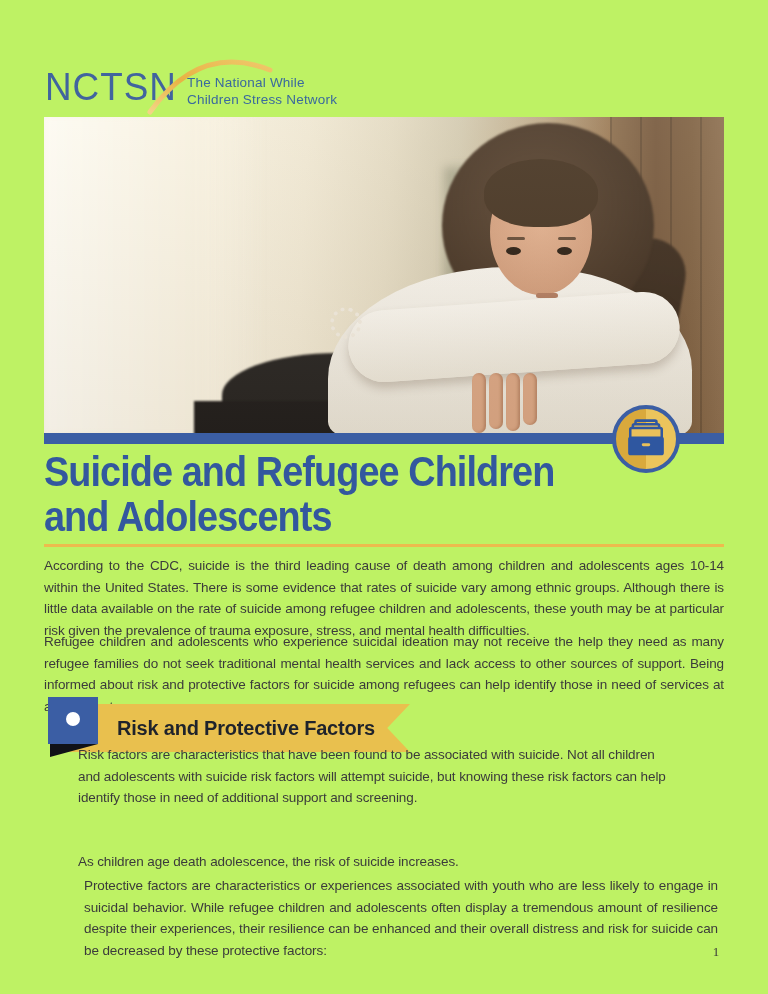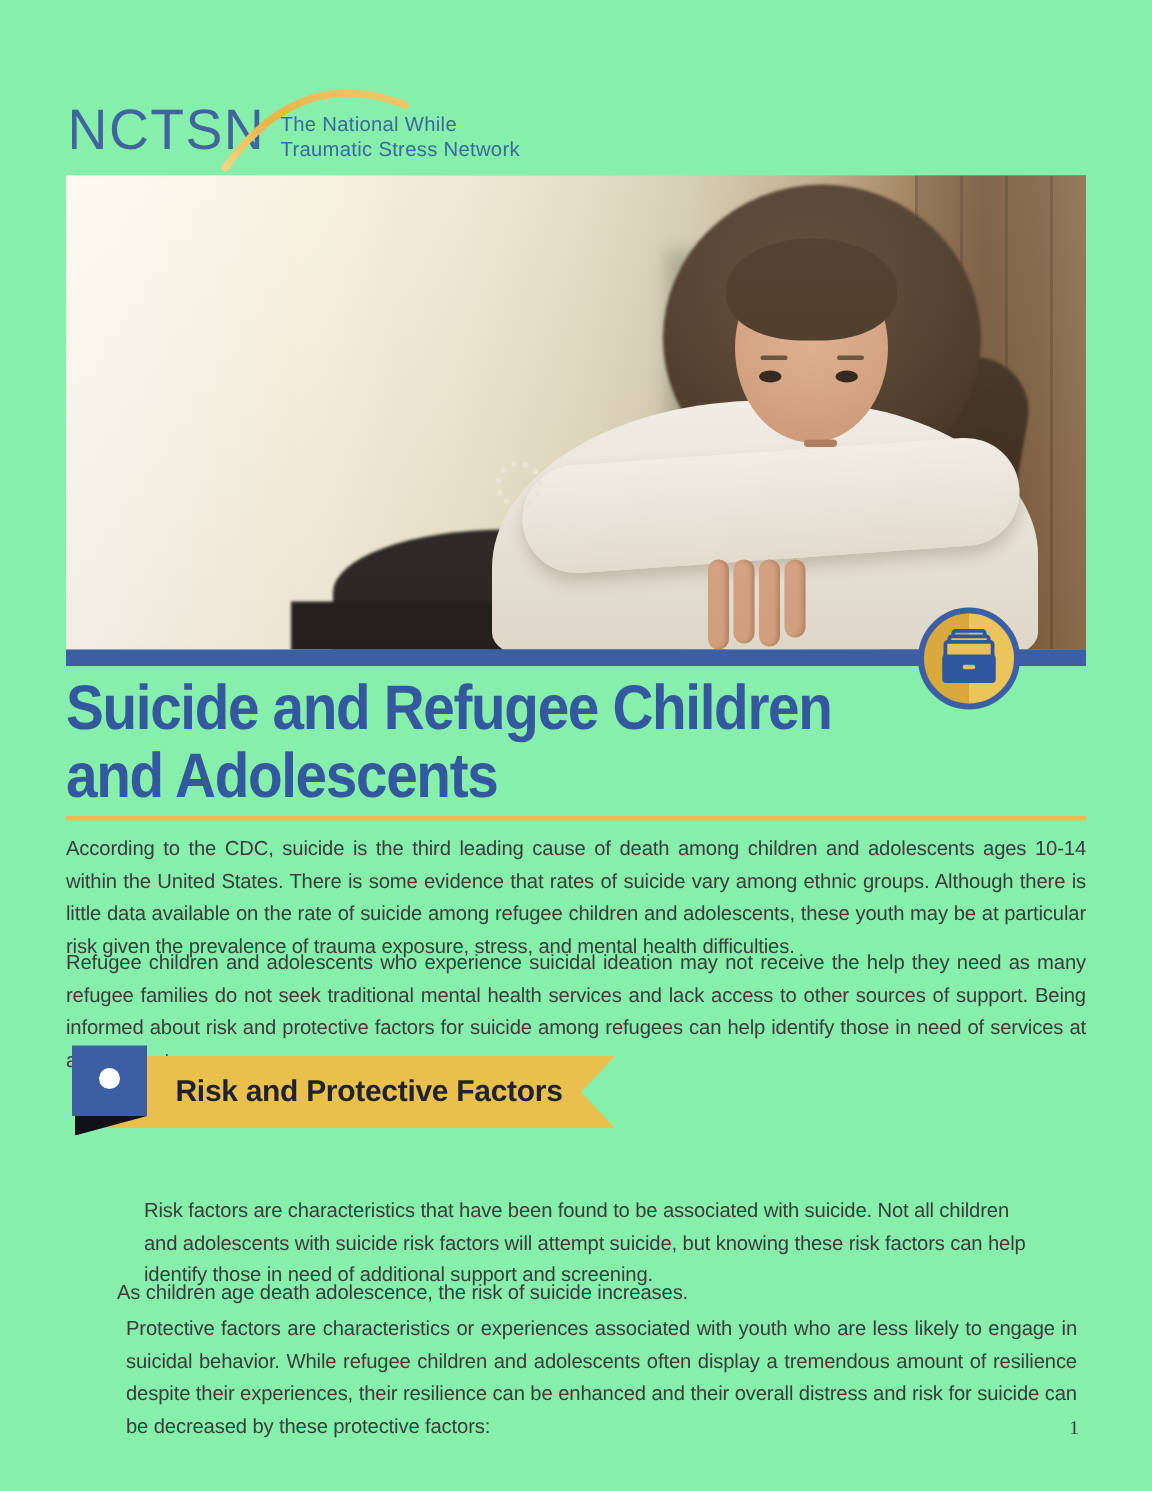--- a/index.html
+++ b/index.html
@@ -1,16 +1,16 @@
 <!DOCTYPE html>
 <html><head>
 <meta charset="utf-8">
 <style>
   html,body{margin:0;padding:0;background:#ffffff;}
-  .page{position:relative;width:768px;height:994px;background:#86efac;overflow:hidden;
+  .page{position:relative;width:768px;height:994px;background:#bef264;overflow:hidden;
         font-family:"Liberation Sans", sans-serif;}
 
   
   .logo{position:absolute;left:0;top:0;width:768px;height:117px;}
   .logo-acronym{position:absolute;left:45px;top:66px;font-size:38px;font-weight:400;
                 color:#41649E;letter-spacing:1px;transform:scaleX(.97);transform-origin:left;}
   .logo-arc{position:absolute;left:146px;top:48px;}
   .logo-tagline{position:absolute;left:187px;top:74px;font-size:13.5px;line-height:17px;
                 color:#3A699E;letter-spacing:.2px;}
 
@@ -67,21 +67,21 @@
   .title{position:absolute;left:44px;top:449px;color:#33589E;font-weight:bold;
          font-size:42px;line-height:45px;letter-spacing:-1px;transform:scaleX(.9);
          transform-origin:left top;white-space:nowrap;}
   .rule{position:absolute;left:44px;top:544px;width:680px;height:3px;background:#EDBB4D;}
 
   
   .para{position:absolute;color:#3B3B3B;font-size:13.5px;line-height:21.5px;letter-spacing:-.1px;}
   .just{text-align:justify;}
   .p1{left:44px;top:555px;width:680px;}
   .p2{left:44px;top:631px;width:680px;}
-  .p3{left:78px;top:796px;width:592px;margin-left:18px;}
+  .p3{left:78px;top:744px;width:592px;}
   .p4{left:78px;top:851px;width:592px;}
   .p5{left:84px;top:875px;width:634px;}
 
   
   .ribbon{position:absolute;left:60px;top:704px;width:350px;height:48px;background:#E9C04E;
           clip-path:polygon(0 0,100% 0,93.5% 50%,100% 100%,0 100%);
           display:flex;align-items:center;justify-content:center;}
   .ribbon-label{font-size:20px;font-weight:bold;color:#1F232B;letter-spacing:-.2px;
                 padding-left:50px;padding-right:28px;text-align:right;}
   .ribbon-fold{position:absolute;left:50px;top:744px;width:48px;height:13px;background:#101217;
@@ -105,21 +105,21 @@
         <linearGradient id="goldarc" x1="0" y1="1" x2="1" y2="0">
           <stop offset="0" stop-color="#F3D485"></stop>
           <stop offset="0.45" stop-color="#E8B344"></stop>
           <stop offset="1" stop-color="#EFC86B"></stop>
         </linearGradient>
       </defs>
       <path d="M4,64 Q54,-6 124,22" fill="none" stroke="url(#goldarc)" stroke-width="5" stroke-linecap="round"></path>
     </svg>
     <div class="logo-tagline">
       <div>The National While</div>
-      <div>Traumatic Stress Network</div>
+      <div>Children Stress Network</div>
     </div>
   </div>
 
   <div class="photo">
     <div class="ph ph-light"></div>
     <div class="ph ph-band"></div>
     <div class="ph ph-wood"></div>
     <div class="ph ph-knee"></div>
     <div class="ph ph-knee2"></div>
     <div class="ph ph-tail"></div>

